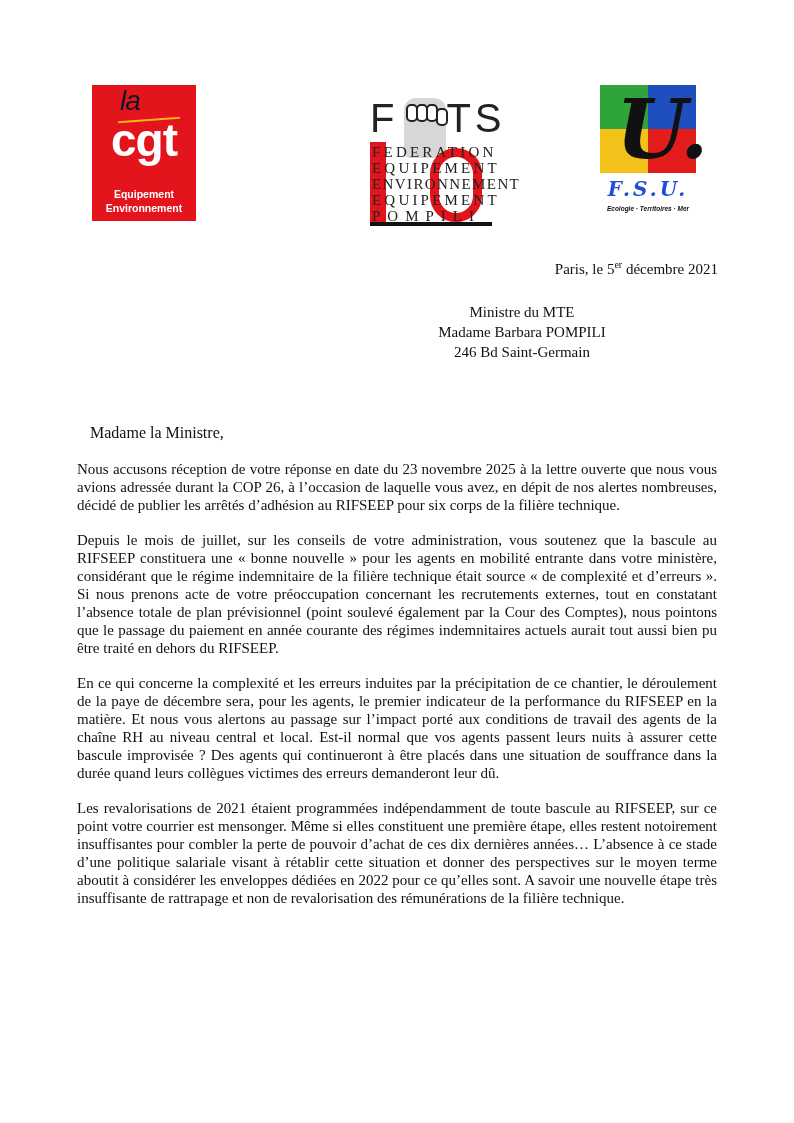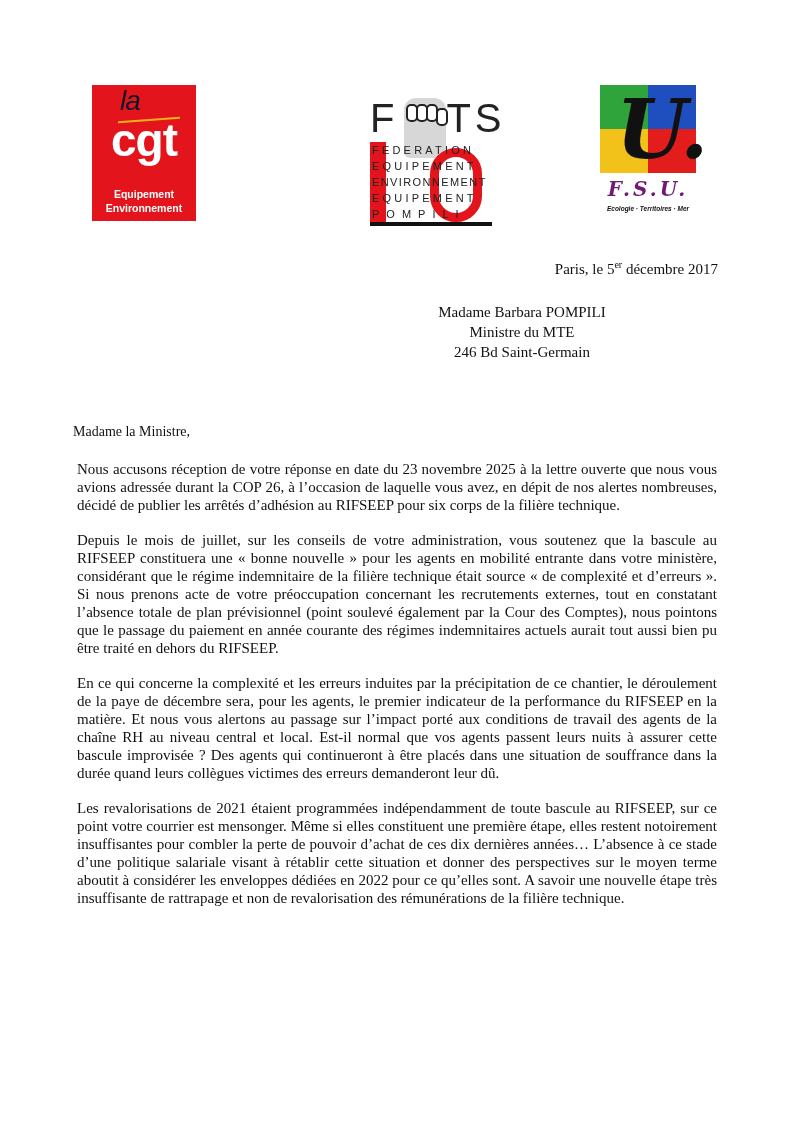--- a/index.html
+++ b/index.html
@@ -15,38 +15,38 @@
   .cgt .sub1 { top: 103px; }
   .cgt .sub2 { top: 117px; }
 
   .fets { left: 338px; top: 96px; width: 122px; height: 130px; margin-left: 32px; }
   .fets .title { position: absolute; left: 0; top: 0; width: 122px; font-family: "Liberation Sans", sans-serif; font-size: 40px; letter-spacing: 4px; color: #222; }
   .fets .fist { position: absolute; left: 34px; top: 2px; width: 42px; height: 60px; background: #d7d7d7; border-radius: 12px 12px 6px 6px; }
   .fets .fist .k { position: absolute; top: 6px; width: 8px; height: 14px; border: 2px solid #222; border-radius: 5px; background: #fff; }
   .fets .block { position: absolute; left: 0; top: 46px; width: 122px; height: 82px; }
   .fets .red-e { position: absolute; left: 0; top: 0; width: 16px; height: 82px; background: #e3141b; }
   .fets .red-o { position: absolute; left: 60px; top: 6px; width: 52px; height: 74px; border: 9px solid #e3141b; border-radius: 30px; box-sizing: border-box; }
-  .fets .row { position: absolute; left: 2px; font-family: Liberation Sans, sans-serif; font-size: 11px; letter-spacing: 3.2px; color: #222; white-space: nowrap; text-align: right; }
+  .fets .row { position: absolute; left: 2px; font-family: Liberation Serif, serif; font-size: 15px; letter-spacing: 3.2px; color: #222; white-space: nowrap; text-align: right; }
   .fets .bar { position: absolute; left: 0; top: 126px; width: 122px; height: 4px; background: #111; }
 
   .fsu { left: 598px; top: 85px; width: 100px; height: 136px; }
   .fsu .q { position: absolute; width: 48px; height: 44px; }
   .fsu .g { left: 2px; top: 0; background: #2ea43a; }
   .fsu .b { left: 50px; top: 0; background: #1f4fbf; }
   .fsu .y { left: 2px; top: 44px; background: #f2c21b; }
   .fsu .r { left: 50px; top: 44px; background: #e31c1c; }
   .fsu .u { position: absolute; left: 18px; top: -4px; font-family: "DejaVu Serif", serif; font-style: italic; font-weight: bold; font-size: 82px; color: #111; }
-  .fsu .name { position: absolute; left: 0; top: 92px; width: 100px; text-align: center; font-family: "DejaVu Serif", serif; font-style: italic; font-weight: bold; font-size: 20px; letter-spacing: 3px; color: #701a75; }
+  .fsu .name { position: absolute; left: 0; top: 92px; width: 100px; text-align: center; font-family: "DejaVu Serif", serif; font-style: italic; font-weight: bold; font-size: 20px; letter-spacing: 3px; color: #1d4ed8; }
   .fsu .tag { position: absolute; left: 0; top: 120px; width: 100px; text-align: center; font-family: "Liberation Sans", sans-serif; font-style: italic; font-weight: bold; font-size: 6.5px; color: #111; }
 
   
   .date { position: absolute; right: 76px; top: 259px; font-size: 15px; }
   .date sup { font-size: 10px; }
   .recipient { position: absolute; left: 424px; top: 302px; width: 196px; text-align: center; font-size: 15px; line-height: 20px; }
-  .salutation { position: absolute; left: 73px; top: 424px; font-size: 14px; }
+  .salutation { position: absolute; left: 90px; top: 424px; font-size: 16px; }
   .body { position: absolute; left: 77px; top: 460px; width: 640px; font-size: 15px; line-height: 18px; text-align: justify; }
   .body p { margin: 0 0 17px 0; }
 </style>
 </head>
 <body>
 
 <div class="logo cgt">
   <span class="la">la</span>
   <span class="la-line"></span>
   <span class="word">cgt</span>
@@ -77,25 +77,25 @@
 <div class="logo fsu">
   <span class="q g"></span>
   <span class="q b"></span>
   <span class="q y"></span>
   <span class="q r"></span>
   <span class="u">U.</span>
   <span class="name">F.S.U.</span>
   <span class="tag">Ecologie · Territoires · Mer</span>
 </div>
 
-<div class="date"><span>Paris, le 5</span><sup>er</sup><span> décembre 2017</span></div>
+<div class="date"><span>Paris, le 5</span><sup>er</sup><span> décembre 2021</span></div>
 
 <div class="recipient">
+  <div>Ministre du MTE</div>
   <div>Madame Barbara POMPILI</div>
-  <div>Ministre du MTE</div>
   <div>246 Bd Saint-Germain</div>
 </div>
 
 <div class="salutation">Madame la Ministre,</div>
 
 <div class="body">
   <p>Nous accusons réception de votre réponse en date du 23 novembre 2025 à la lettre ouverte que nous vous avions adressée durant la COP 26, à l’occasion de laquelle vous avez, en dépit de nos alertes nombreuses, décidé de publier les arrêtés d’adhésion au RIFSEEP pour six corps de la filière technique.</p>
   <p>Depuis le mois de juillet, sur les conseils de votre administration, vous soutenez que la bascule au RIFSEEP constituera une « bonne nouvelle » pour les agents en mobilité entrante dans votre ministère, considérant que le régime indemnitaire de la filière technique était source « de complexité et d’erreurs ». Si nous prenons acte de votre préoccupation concernant les recrutements externes, tout en constatant l’absence totale de plan prévisionnel (point soulevé également par la Cour des Comptes), nous pointons que le passage du paiement en année courante des régimes indemnitaires actuels aurait tout aussi bien pu être traité en dehors du RIFSEEP.</p>
   <p>En ce qui concerne la complexité et les erreurs induites par la précipitation de ce chantier, le déroulement de la paye de décembre sera, pour les agents, le premier indicateur de la performance du RIFSEEP en la matière. Et nous vous alertons au passage sur l’impact porté aux conditions de travail des agents de la chaîne RH au niveau central et local. Est-il normal que vos agents passent leurs nuits à assurer cette bascule improvisée ? Des agents qui continueront à être placés dans une situation de souffrance dans la durée quand leurs collègues victimes des erreurs demanderont leur dû.</p>
   <p>Les revalorisations de 2021 étaient programmées indépendamment de toute bascule au RIFSEEP, sur ce point votre courrier est mensonger. Même si elles constituent une première étape, elles restent notoirement insuffisantes pour combler la perte de pouvoir d’achat de ces dix dernières années… L’absence à ce stade d’une politique salariale visant à rétablir cette situation et donner des perspectives sur le moyen terme aboutit à considérer les enveloppes dédiées en 2022 pour ce qu’elles sont. A savoir une nouvelle étape très insuffisante de rattrapage et non de revalorisation des rémunérations de la filière technique.</p>

